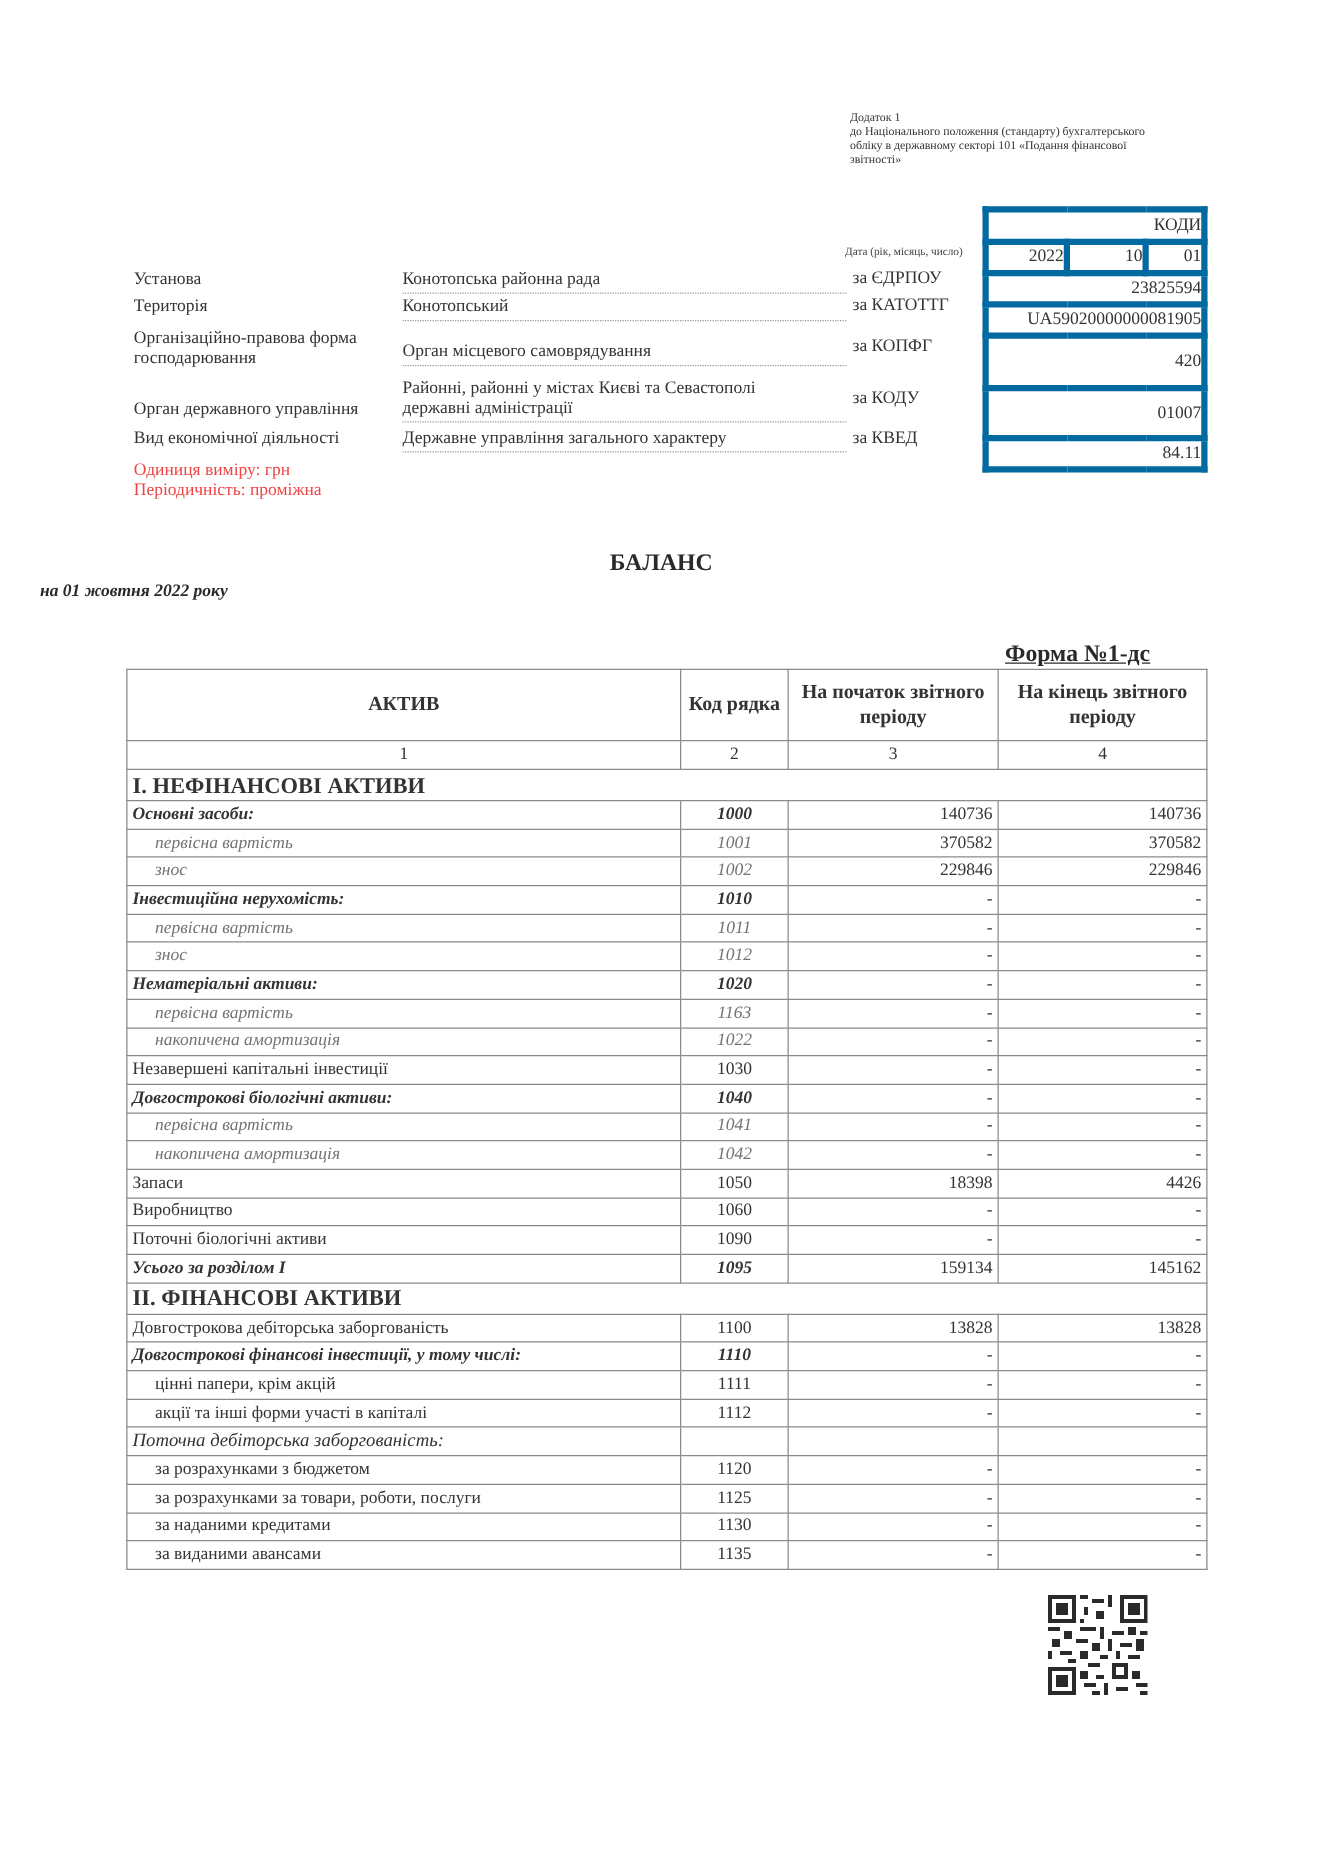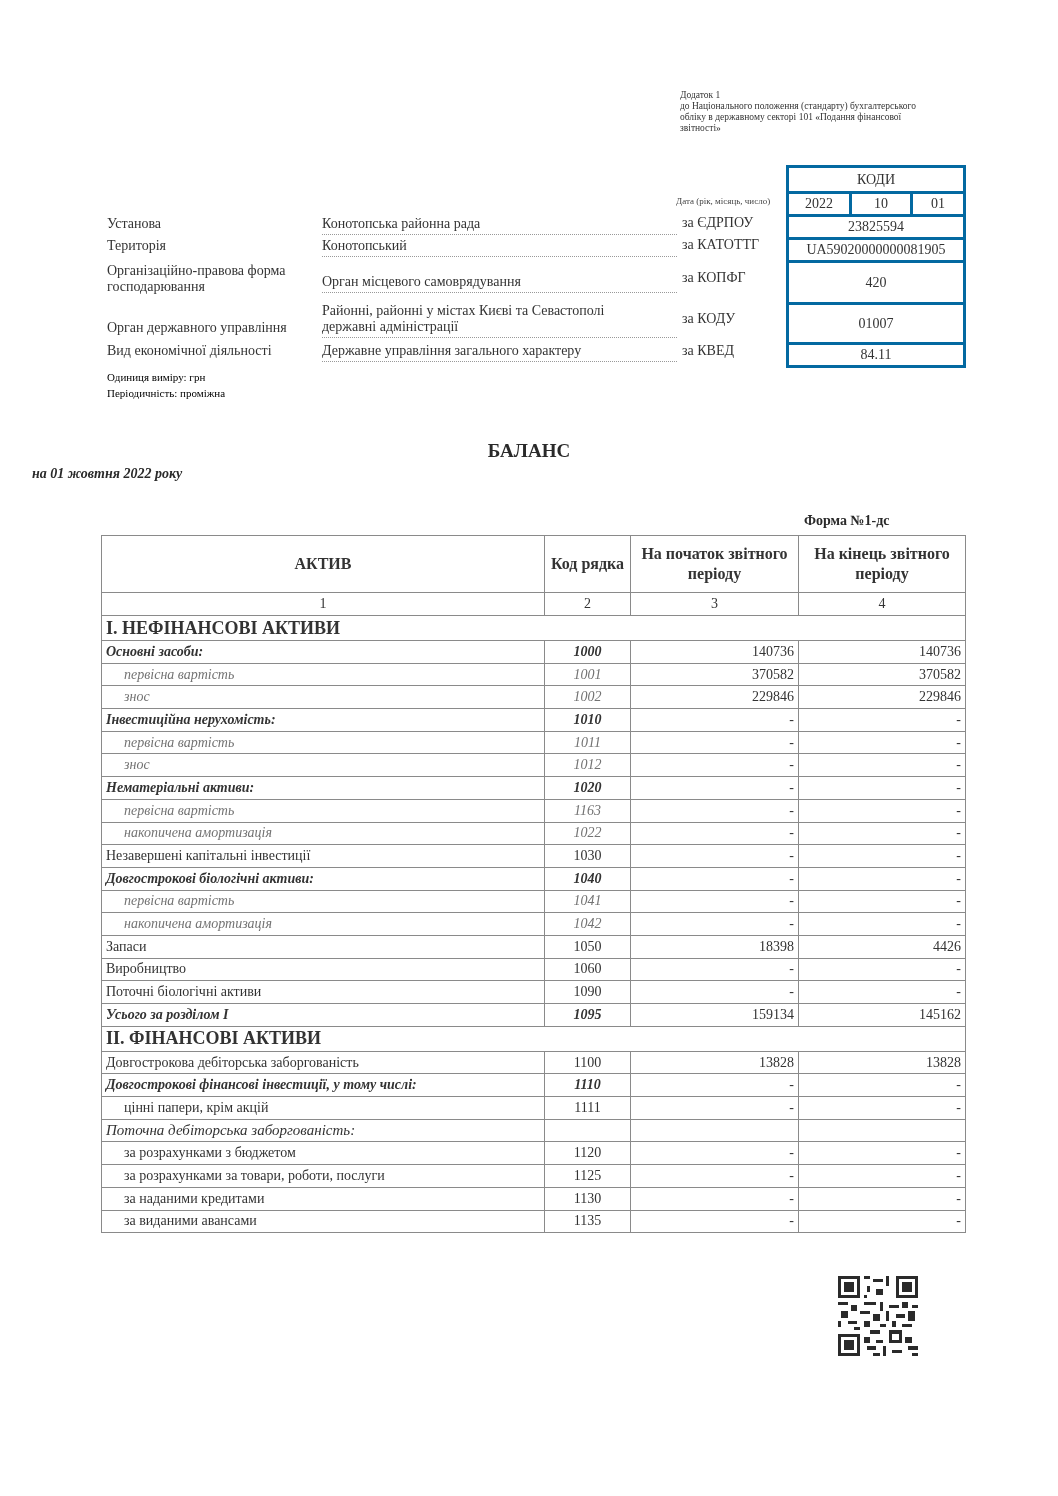--- a/index.html
+++ b/index.html
@@ -6,35 +6,35 @@
   body { width: 1058px; height: 1496px; position: relative; overflow: hidden;
          font-family: "Liberation Serif", serif; color: #2a2a2a; }
   .abs { position: absolute; }
 
   
   .appendix { left: 680px; top: 90px; width: 290px; font-size: 9.5px; line-height: 11px; color: #333; }
   .appendix div { white-space: nowrap; }
 
   
   .codes { left: 786px; top: 165px; width: 180px; border-collapse: collapse; font-size: 14px; }
-  .codes td { border: 3px solid #0369a1; text-align: center; padding: 0; height: 20px; color: #333; }
+  .codes td { border: 5px solid #0369a1; text-align: right; padding: 0; height: 20px; color: #333; }
   .date-label { left: 676px; top: 196px; font-size: 9px; color: #444; }
 
   .code-label { position: absolute; left: 682px; font-size: 14px; color: #333; }
 
   
   .idlabel { position: absolute; left: 107px; font-size: 14px; line-height: 16px; color: #333; }
   .idvalue { position: absolute; left: 322px; width: 355px; font-size: 14px; line-height: 16px; color: #333;
              border-bottom: 1px dotted #999; padding-bottom: 2px; }
 
-  .units { left: 107px; top: 369px; font-size: 11px; line-height: 16px; color: #000000; }
+  .units { left: 107px; top: 369px; font-size: 14px; line-height: 16px; color: #ef4444; }
 
   .title { left: 0; width: 1058px; top: 440px; text-align: center; font-weight: bold; font-size: 19px; }
   .subtitle { left: 0; width: 1058px; top: 466px; text-align: left; font-style: italic; font-weight: bold; font-size: 14px; margin-left: 32px; }
-  .formno { left: 804px; top: 513px; font-weight: bold; font-size: 14px; }
+  .formno { left: 804px; top: 513px; font-weight: bold; font-size: 19px; text-decoration: underline; }
 
   
   .bal { position: absolute; left: 101px; top: 535px; border-collapse: collapse; width: 864px; table-layout: fixed; }
   .bal td, .bal th { border: 1px solid #8a8a8a; font-size: 14px; padding: 0 4px; height: 21.7px; color: #333; }
   .bal th { font-weight: bold; font-size: 16px; line-height: 20px; height: 56px; text-align: center; }
   .bal .colnum td { text-align: center; height: 22px; }
   .bal .sec td { font-weight: bold; font-size: 18px; height: 24px; }
   .bal td.c { text-align: center; }
   .bal td.r { text-align: right; }
   .bold-it td.n, .bold-it td.c { font-weight: bold; font-style: italic; margin-left: 24px; }
@@ -252,20 +252,26 @@
       </tr>
       <tr class="bold-it">
         <td class="n">Довгострокові фінансові інвестиції, у тому числі:</td>
         <td class="c">1110</td>
         <td class="r">-</td>
         <td class="r">-</td>
       </tr>
       <tr class="plain indent">
         <td class="n">цінні папери, крім акцій</td>
         <td class="c">1111</td>
+        <td class="r">-</td>
+        <td class="r">-</td>
+      </tr>
+      <tr class="plain indent">
+        <td class="n">акції та інші форми участі в капіталі</td>
+        <td class="c">1112</td>
         <td class="r">-</td>
         <td class="r">-</td>
       </tr>
       <tr class="plain-it">
         <td class="n">Поточна дебіторська заборгованість:</td>
         <td class="c"></td>
         <td class="r"></td>
         <td class="r"></td>
       </tr>
       <tr class="plain indent">

